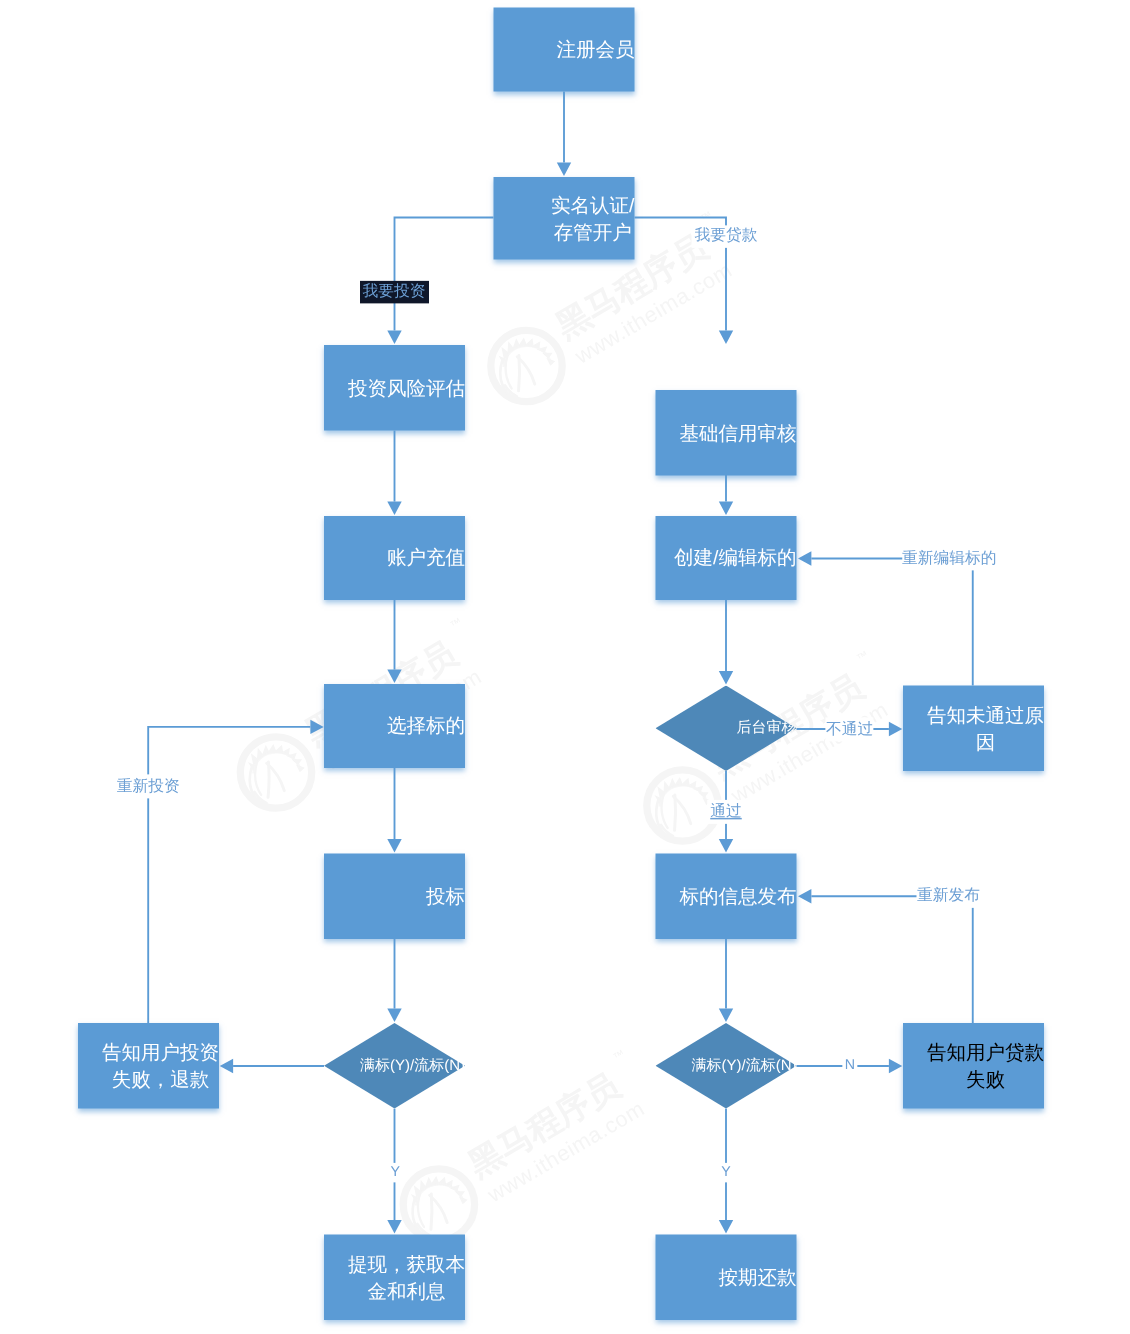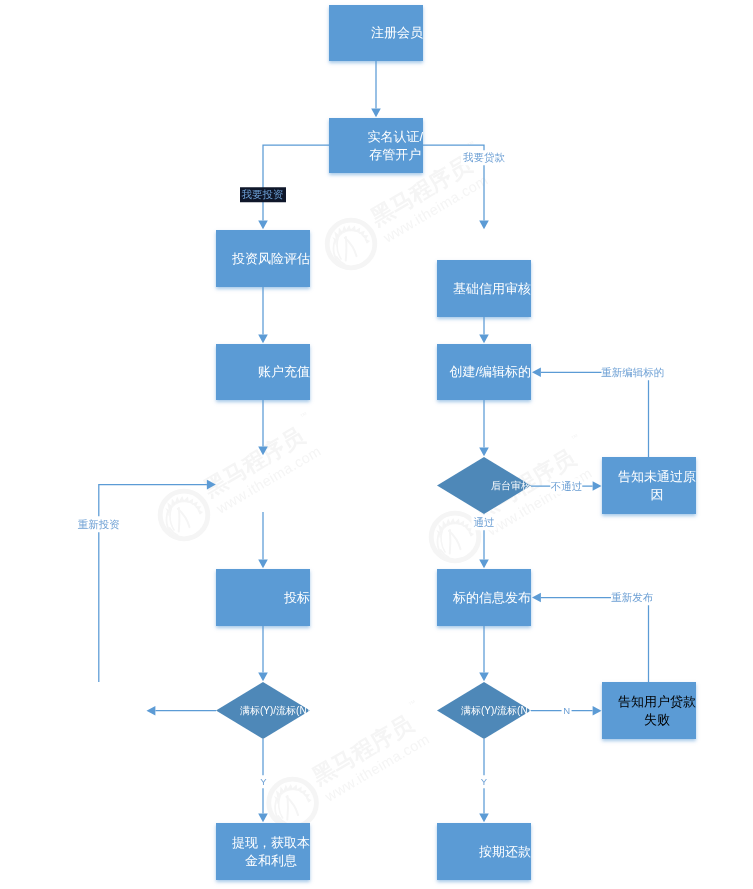--- a/index.html
+++ b/index.html
@@ -183,35 +183,42 @@
       </div>
       <div class="node proc" style="left: 437px; top: 230px; width: 94px; height: 57px; font-size: 13px; color: rgb(255, 255, 255); background: rgb(91, 155, 213); margin-top: 30px;">
         <span class="lbl">基础信用审核</span>
       </div>
       <div class="node proc" style="left: 216px; top: 344px; width: 94px; height: 56px; font-size: 13px; color: rgb(255, 255, 255); background: rgb(91, 155, 213);">
         <span class="lbl">账户充值</span>
       </div>
       <div class="node proc" style="left: 437px; top: 344px; width: 94px; height: 56px; font-size: 13px; color: rgb(255, 255, 255); background: rgb(91, 155, 213);">
         <span class="lbl">创建/编辑标的</span>
       </div>
+      <div class="node proc" style="left: 216px; top: 456px; width: 94px; height: 56px; font-size: 13px; color: rgb(255, 255, 255); background: rgb(91, 155, 213);">
+        <span class="lbl">选择标的</span>
+      </div>
       <div class="node dec" style="left: 437px; top: 457px; width: 94px; height: 57px; font-size: 10px; color: rgb(255, 255, 255); background: rgb(78, 136, 184);">
         <span class="lbl">后台审核</span>
       </div>
       <div class="node proc" style="left: 602px; top: 457px; width: 94px; height: 57px; font-size: 13px; color: rgb(255, 255, 255); background: rgb(91, 155, 213);">
         <span class="lbl">告知未通过原
 因</span>
       </div>
       <div class="node proc" style="left: 216px; top: 569px; width: 94px; height: 57px; font-size: 13px; color: rgb(255, 255, 255); background: rgb(91, 155, 213);">
         <span class="lbl">投标</span>
       </div>
       <div class="node proc" style="left: 437px; top: 569px; width: 94px; height: 57px; font-size: 13px; color: rgb(255, 255, 255); background: rgb(91, 155, 213);">
         <span class="lbl">标的信息发布</span>
       </div>
       <div class="node dec" style="left: 216px; top: 682px; width: 94px; height: 57px; font-size: 10px; color: rgb(255, 255, 255); background: rgb(78, 136, 184);">
         <span class="lbl">满标(Y)/流标(N)</span>
+      </div>
+      <div class="node proc" style="left: 52px; top: 682px; width: 94px; height: 57px; font-size: 13px; color: rgb(255, 255, 255); background: rgb(91, 155, 213);">
+        <span class="lbl">告知用户投资
+失败，退款</span>
       </div>
       <div class="node dec" style="left: 437px; top: 682px; width: 94px; height: 57px; font-size: 10px; color: rgb(255, 255, 255); background: rgb(78, 136, 184);">
         <span class="lbl">满标(Y)/流标(N)</span>
       </div>
       <div class="node proc" style="left: 602px; top: 682px; width: 94px; height: 57px; font-size: 13px; color: #000000; background: rgb(91, 155, 213);">
         <span class="lbl">告知用户贷款
 失败</span>
       </div>
       <div class="node proc" style="left: 216px; top: 823px; width: 94px; height: 57px; font-size: 13px; color: rgb(255, 255, 255); background: rgb(91, 155, 213);">
         <span class="lbl">提现，获取本
@@ -219,18 +226,18 @@
       </div>
       <div class="node proc" style="left: 437px; top: 823px; width: 94px; height: 57px; font-size: 13px; color: rgb(255, 255, 255); background: rgb(91, 155, 213);">
         <span class="lbl">按期还款</span>
       </div>
       <div class="edge-label" style="left: 262.6px; top: 154.6px; font-size: 10.5px; padding: 2.5px 2px; color: rgb(108, 159, 212); background: #0f172a; margin-top: 40px;">我要投资</div>
       <div class="edge-label" style="left: 484px; top: 157.8px; font-size: 10.5px; padding: 2.5px 2px; color: rgb(108, 159, 212); background: rgb(255, 255, 255);">我要贷款</div>
       <div class="edge-label" style="left: 98.8px; top: 524.3px; font-size: 10.5px; padding: 2.5px 2px; color: rgb(108, 159, 212); background: rgb(255, 255, 255);">重新投资</div>
       <div class="edge-label" style="left: 263.5px; top: 781.5px; font-size: 9.5px; padding: 2px 1.5px; color: rgb(108, 159, 212); background: rgb(255, 255, 255);">Y</div>
       <div class="edge-label" style="left: 566.4px; top: 486.3px; font-size: 10.5px; padding: 2.5px 0px; color: rgb(108, 159, 212); background: rgb(255, 255, 255);">不通过</div>
       <div class="edge-label" style="left: 632.8px; top: 372.3px; font-size: 10.5px; padding: 2.5px 0px; color: rgb(108, 159, 212); background: rgb(255, 255, 255);">重新编辑标的</div>
-      <div class="edge-label" style="left: 484px; top: 522px; font-size: 10.5px; padding: 2.5px 2px; color: rgb(108, 159, 212); background: rgb(255, 255, 255);">通过</div>
+      <div class="edge-label" style="left: 484px; top: 541px; font-size: 10.5px; padding: 2.5px 2px; color: rgb(108, 159, 212); background: rgb(255, 255, 255); text-decoration: underline;">通过</div>
       <div class="edge-label" style="left: 566.6px; top: 710.5px; font-size: 9.5px; padding: 1.5px 2px; color: rgb(108, 159, 212); background: rgb(255, 255, 255);">N</div>
       <div class="edge-label" style="left: 632.3px; top: 597.4px; font-size: 10.5px; padding: 2.5px 0px; color: rgb(108, 159, 212); background: rgb(255, 255, 255); text-align: right;">重新发布</div>
       <div class="edge-label" style="left: 484px; top: 781.5px; font-size: 9.5px; padding: 2px 1.5px; color: rgb(108, 159, 212); background: rgb(255, 255, 255);">Y</div>
     </div>
 </div>
 
 </body></html>

